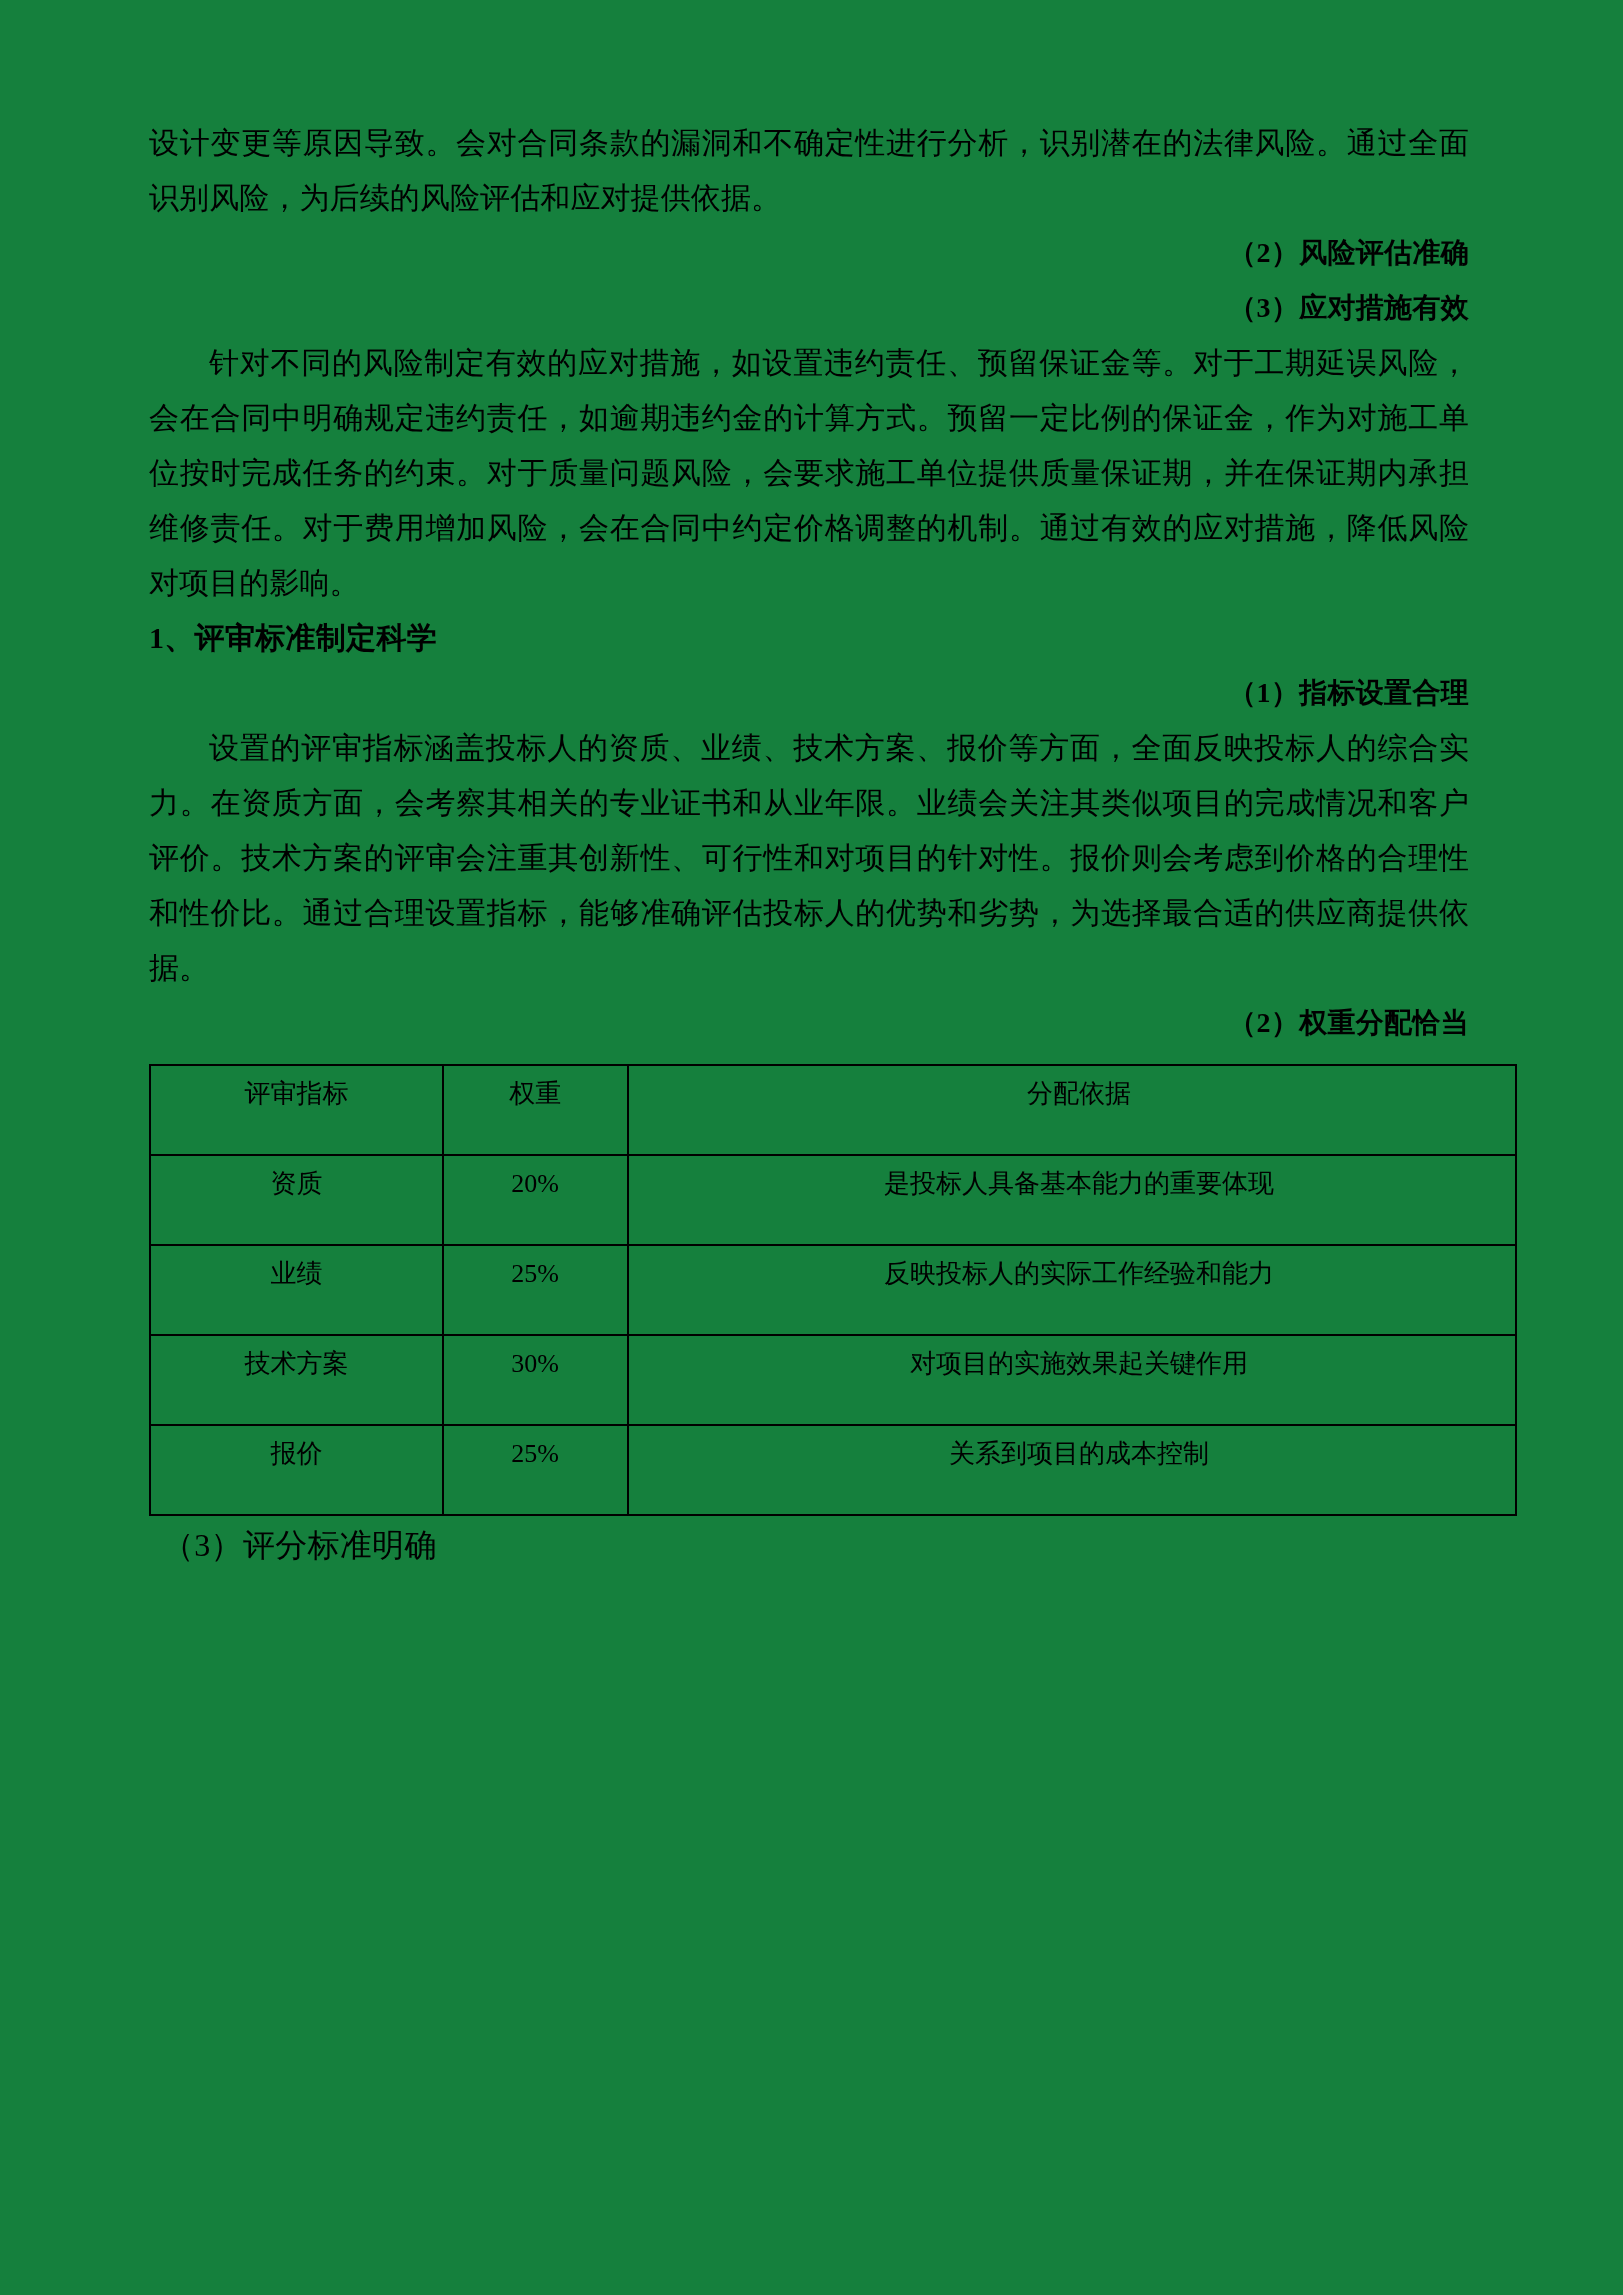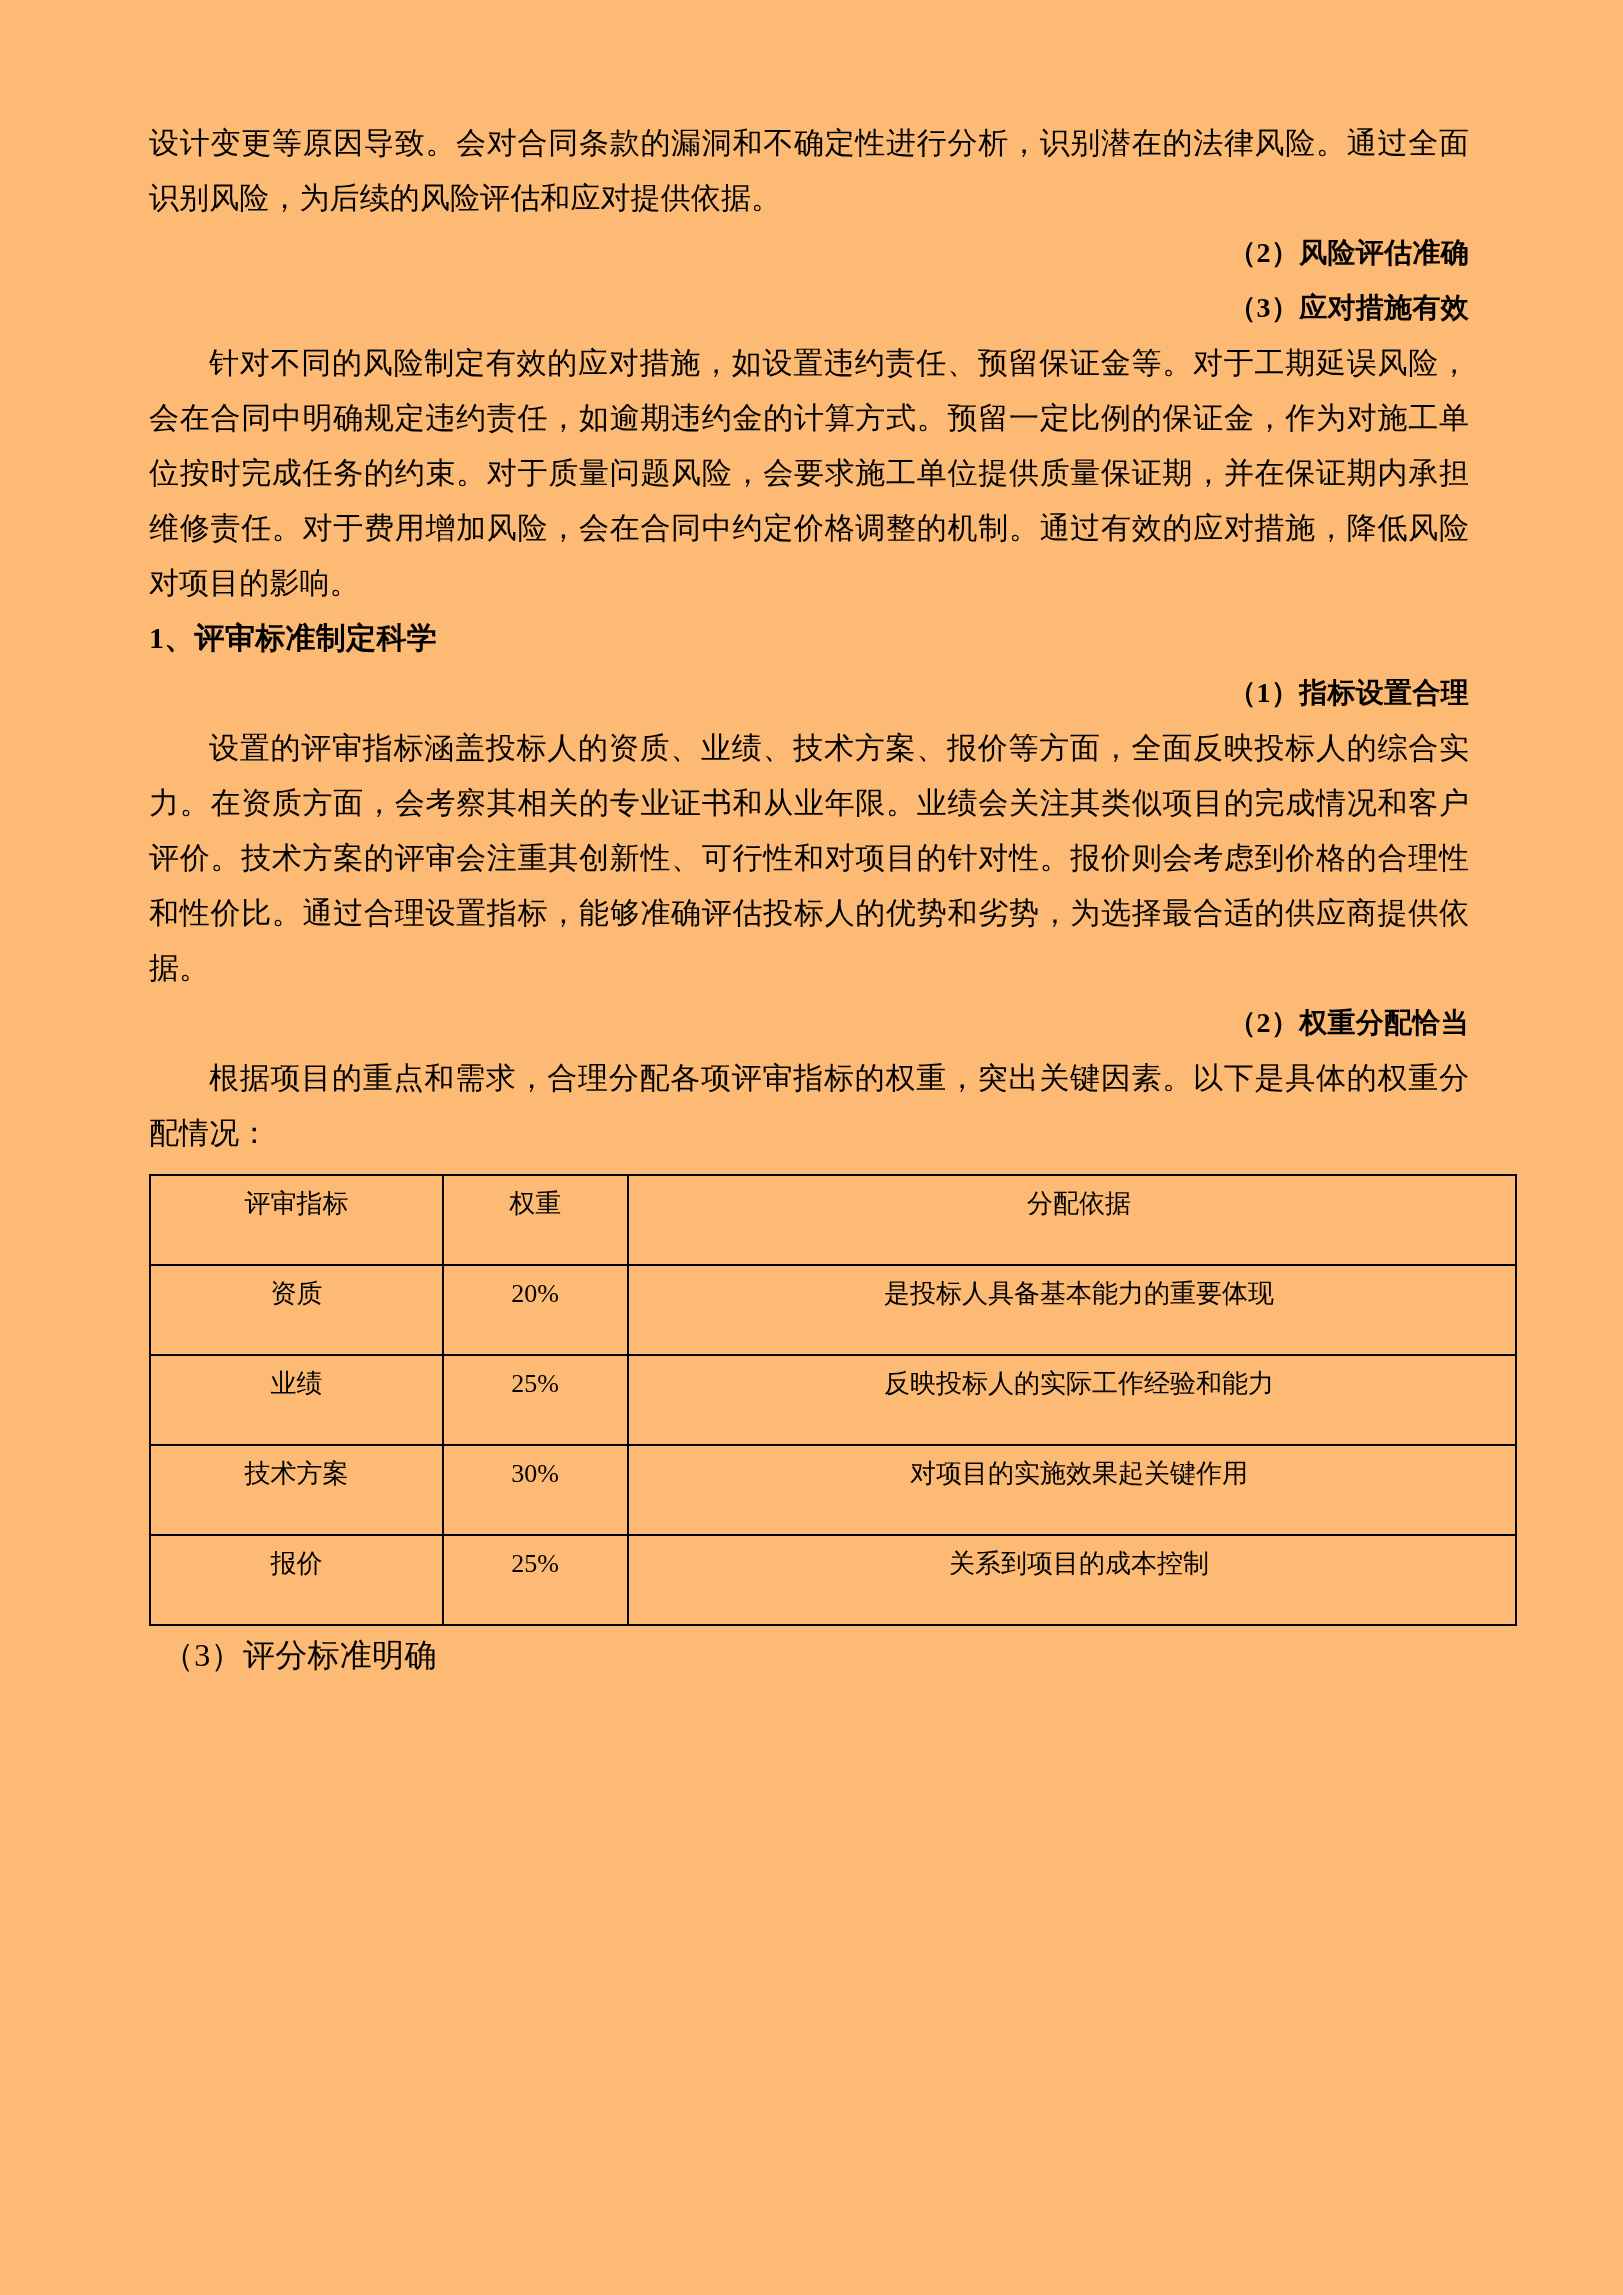--- a/index.html
+++ b/index.html
@@ -3,21 +3,21 @@
 <meta charset="utf-8">
 <style>
   html, body {
     margin: 0;
     padding: 0;
     background: #ffffff;
   }
   .page {
     width: 1623px;
     height: 2295px;
-    background: #fdba74;
+    background: #15803d;
     position: relative;
     box-sizing: border-box;
     padding: 115px 154px 0 149px;
     font-family: "Liberation Serif", "DejaVu Serif", serif;
     color: #000000;
     overflow: hidden;
   }
   .body-text {
     font-size: 30px;
     line-height: 55px;
@@ -97,21 +97,20 @@
 
 
   <p class="h-num">1、评审标准制定科学</p>
 
   <p class="h-paren">（1）指标设置合理</p>
 
   <p class="body-text indent">设置的评审指标涵盖投标人的资质、业绩、技术方案、报价等方面，全面反映投标人的综合实力。在资质方面，会考察其相关的专业证书和从业年限。业绩会关注其类似项目的完成情况和客户评价。技术方案的评审会注重其创新性、可行性和对项目的针对性。报价则会考虑到价格的合理性和性价比。通过合理设置指标，能够准确评估投标人的优势和劣势，为选择最合适的供应商提供依据。</p>
 
   <p class="h-paren">（2）权重分配恰当</p>
 
-  <p class="body-text indent">根据项目的重点和需求，合理分配各项评审指标的权重，突出关键因素。以下是具体的权重分配情况：</p>
 
   <table class="weights">
     <tbody>
       <tr>
         <td class="c-metric">评审指标</td>
         <td class="c-weight">权重</td>
         <td class="c-basis">分配依据</td>
       </tr>
       <tr>
         <td class="c-metric">资质</td>

